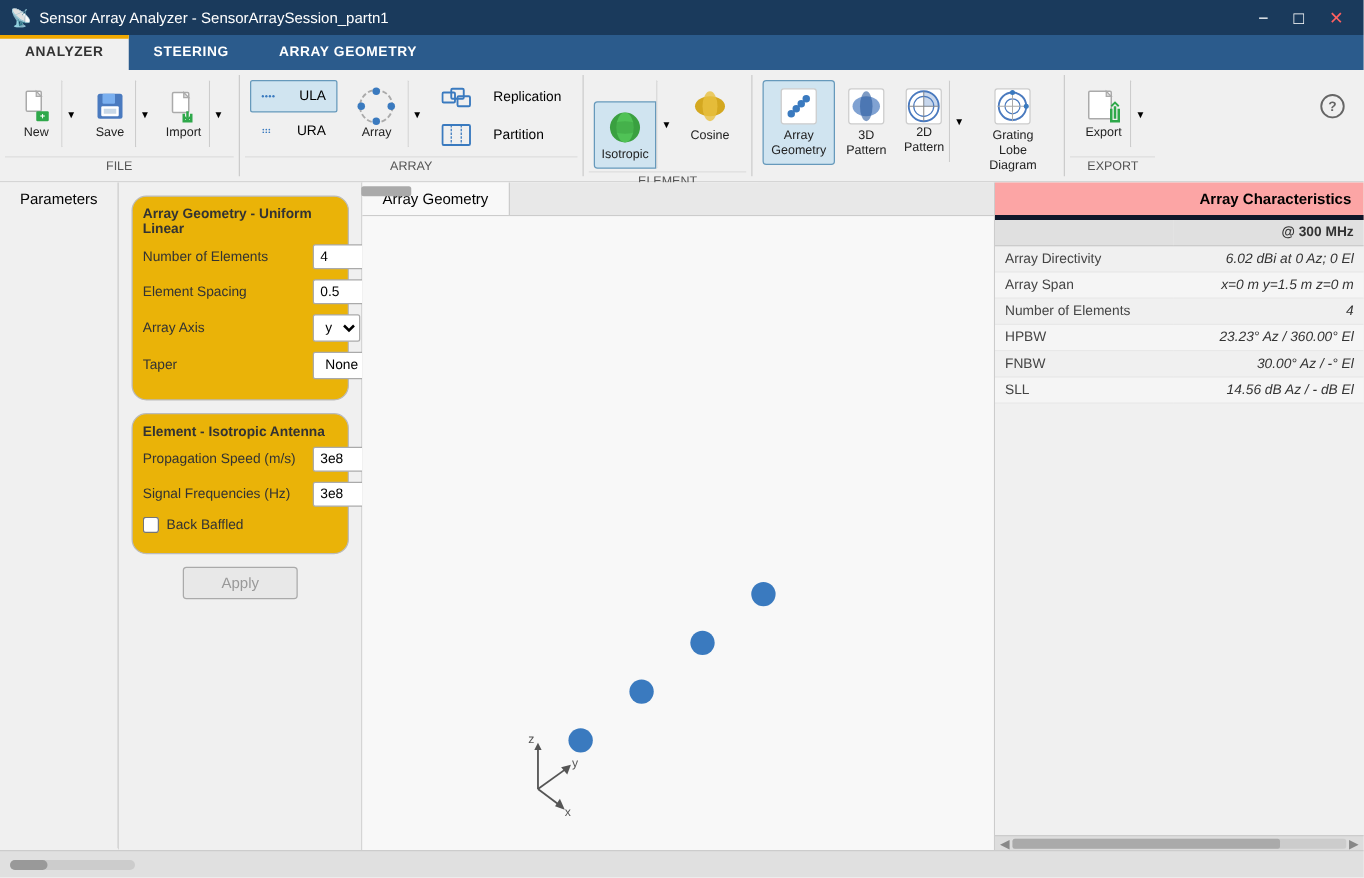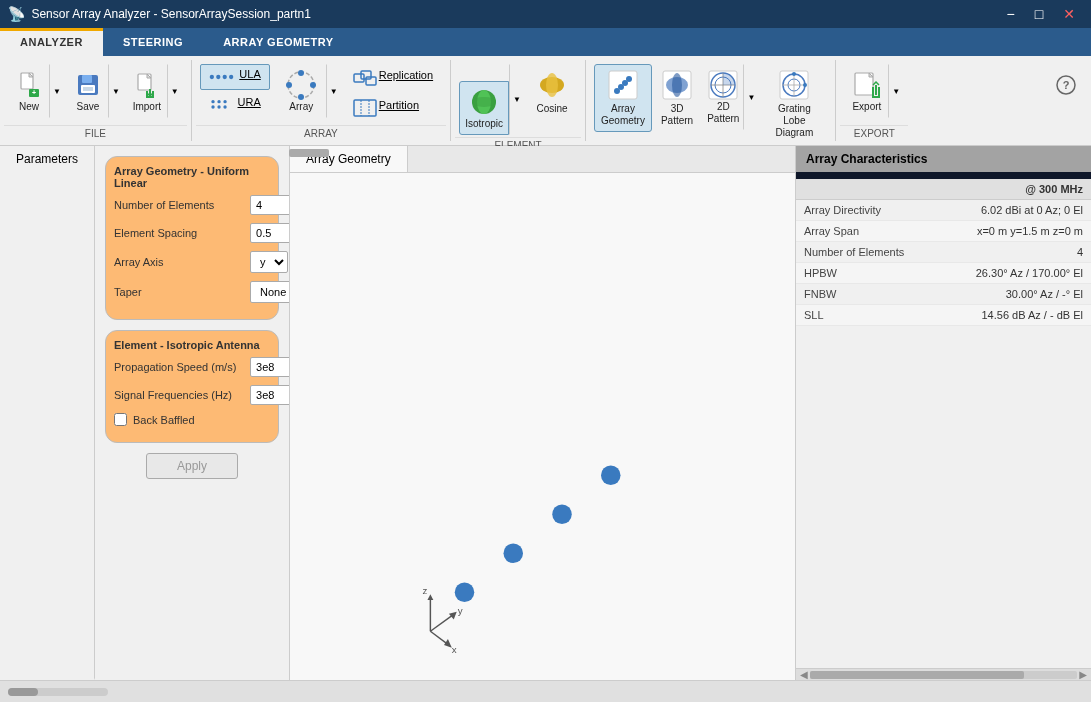--- a/index.html
+++ b/index.html
@@ -101,28 +101,28 @@
       font-size: 10px;
       text-align: center;
       color: #222;
       line-height: 1.2;
       max-width: 52px;
     }
 
     .ribbon-btn-sm {
       display: flex;
       flex-direction: row;
+      align-items: center;
       padding: 3px 6px;
       cursor: pointer;
       border-radius: 3px;
       border: 1px solid transparent;
       background: none;
-      gap: 0;
+      gap: 16px;
       font-size: 11px;
-      text-decoration: underline;
     }
 
     .split-btn {
       display: flex;
       align-items: stretch;
     }
     .split-btn-main {
       display: flex;
       flex-direction: column;
       align-items: center;
@@ -214,21 +214,21 @@
       font-size: 11px;
       background: white;
       border-radius: 2px;
     }
 
     .section-block {
       border: 1px solid #bbb;
       border-radius: 12px;
       padding: 8px;
       margin-bottom: 10px;
-      background: #fdba74;
+      background: #eab308;
     }
     .section-block-title {
       font-size: 11px;
       font-weight: 600;
       color: #333;
       margin-bottom: 6px;
     }
 
     .apply-btn {
       background: #e8e8e8;
@@ -286,22 +286,23 @@
       width: 295px;
       min-width: 295px;
       background: #f0f0f0;
       display: flex;
       flex-direction: column;
     }
     .right-panel-title {
       padding: 6px 10px;
       font-size: 12px;
       font-weight: 600;
-      background: #a3a3a3;
-      border-bottom: 7px solid #0f172a;
+      background: #fca5a5;
+      border-bottom: 4px solid #0f172a;
+      text-align: right;
     }
 
     .characteristics-table {
       width: 100%;
       border-collapse: collapse;
       font-size: 11px;
     }
     .characteristics-table th {
       background: #e0e0e0;
       text-align: right;
@@ -310,21 +311,21 @@
       font-weight: 600;
       color: #333;
     }
     .characteristics-table td {
       padding: 4px 8px;
       border-bottom: 1px solid #e8e8e8;
       color: #333;
     }
     .characteristics-table tr:nth-child(even) td { background: #f5f5f5; }
     .characteristics-table td:first-child { color: #444; }
-    .characteristics-table td:last-child { text-align: right; }
+    .characteristics-table td:last-child { text-align: right; font-style: italic; }
 
     
     .status-bar {
       height: 22px;
       background: #e0e0e0;
       border-top: 1px solid #ccc;
       display: flex;
       align-items: center;
       padding: 0 8px;
       font-size: 11px;
@@ -775,21 +776,21 @@
         <tr>
           <td>Array Span</td>
           <td>x=0 m y=1.5 m z=0 m</td>
         </tr>
         <tr>
           <td>Number of Elements</td>
           <td>4</td>
         </tr>
         <tr>
           <td>HPBW</td>
-          <td>26.30° Az / 170.00° El</td>
+          <td>23.23° Az / 360.00° El</td>
         </tr>
         <tr>
           <td>FNBW</td>
           <td>30.00° Az / -° El</td>
         </tr>
         <tr>
           <td>SLL</td>
           <td>14.56 dB Az / - dB El</td>
         </tr>
       </tbody>

